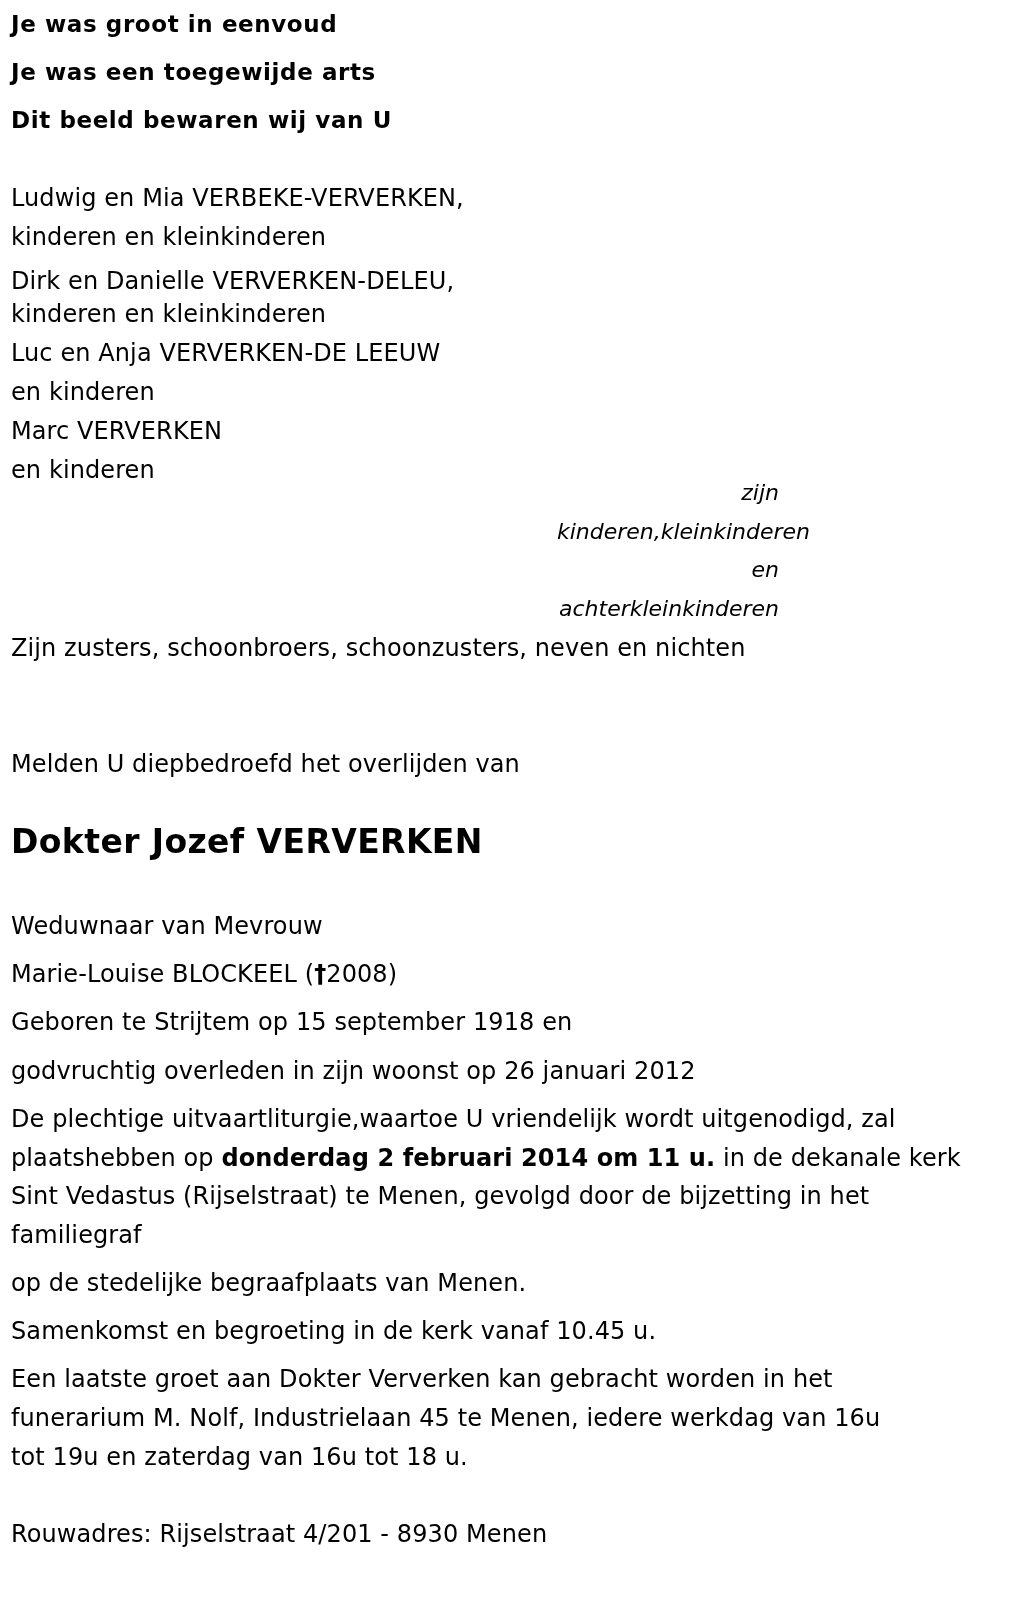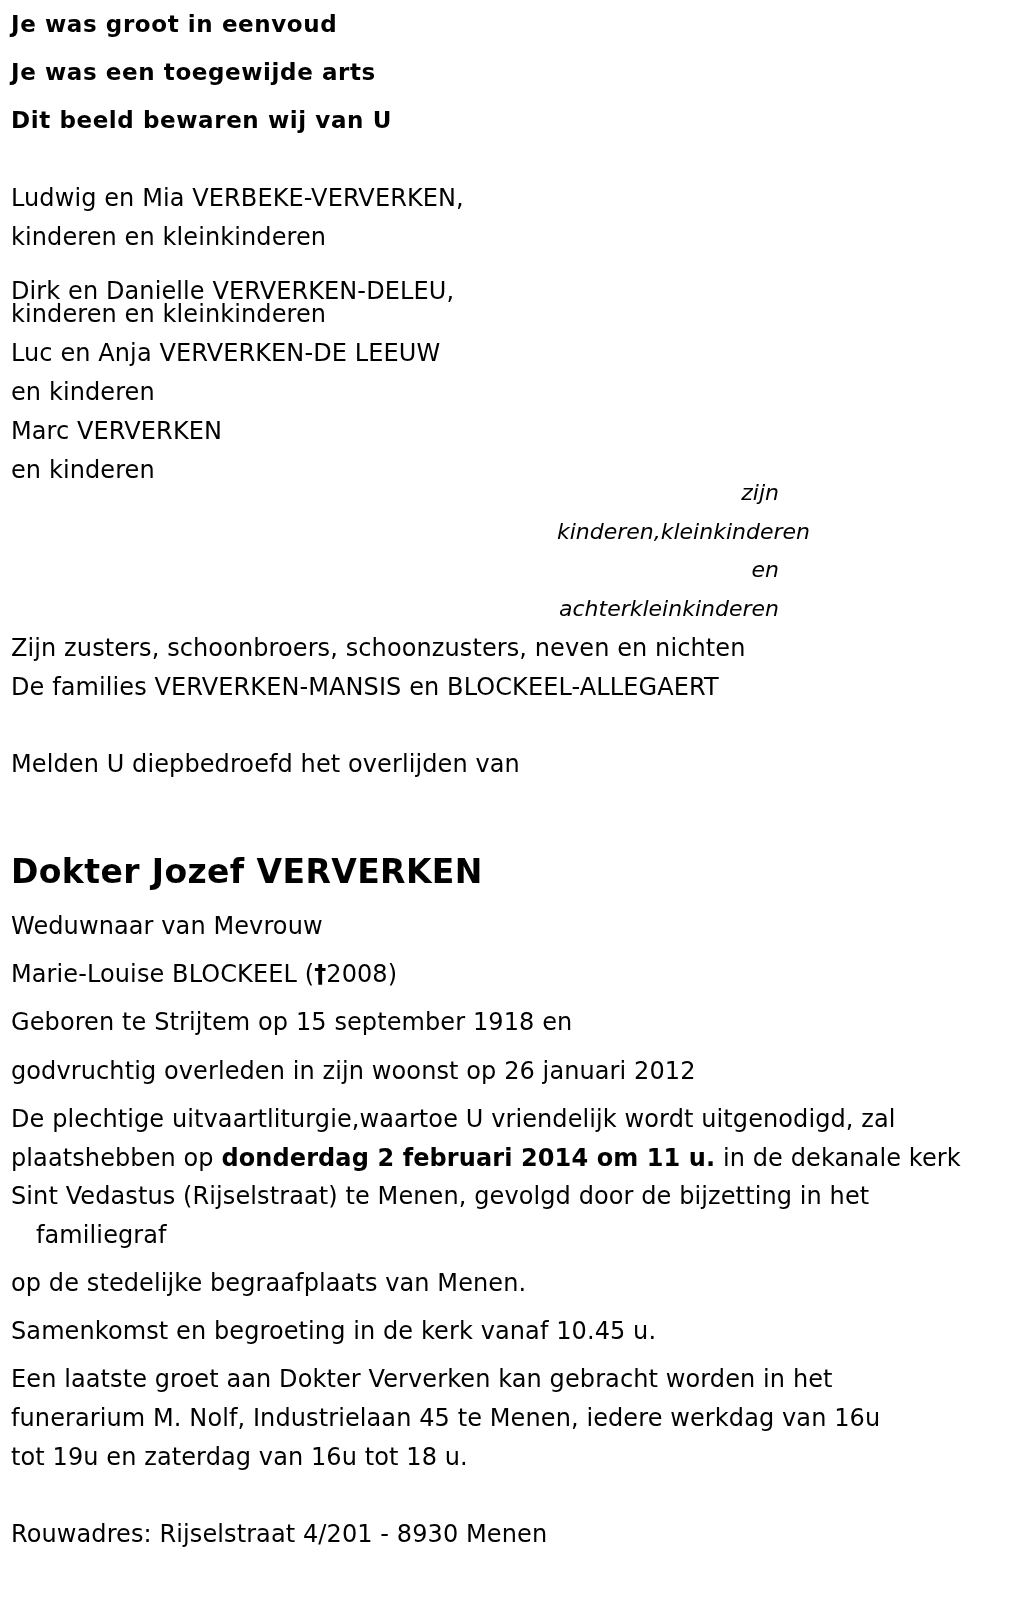--- a/index.html
+++ b/index.html
@@ -61,47 +61,46 @@
 <body>
 
 <div class="page">
 
   <div class="line motto" style="top:9px;">Je was groot in eenvoud</div>
   <div class="line motto" style="top:57px;">Je was een toegewijde arts</div>
   <div class="line motto" style="top:105px;">Dit beeld bewaren wij van U</div>
 
   <div class="line" style="top:183px;">Ludwig en Mia VERBEKE-VERVERKEN,</div>
   <div class="line" style="top:222px;">kinderen en kleinkinderen</div>
-  <div class="line" style="top:276px;text-align:right;">Dirk en Danielle VERVERKEN-DELEU,</div>
+  <div class="line" style="top:266px;text-align:right;">Dirk en Danielle VERVERKEN-DELEU,</div>
   <div class="line" style="top:299px;">kinderen en kleinkinderen</div>
   <div class="line" style="top:338px;">Luc en Anja VERVERKEN-DE LEEUW</div>
   <div class="line" style="top:377px;">en kinderen</div>
   <div class="line" style="top:416px;">Marc VERVERKEN</div>
   <div class="line" style="top:455px;">en kinderen</div>
 
   <div class="italic-line" style="top:478px;">zijn</div>
   <div class="italic-line long" style="top:517px;">kinderen,kleinkinderen</div>
   <div class="italic-line" style="top:555px;">en</div>
   <div class="italic-line" style="top:594px;">achterkleinkinderen</div>
 
   <div class="line condensed" style="top:633px;">Zijn zusters, schoonbroers, schoonzusters, neven en nichten</div>
-  <div class="line condensed" style="top:672px;">De families VERVERKEN-MANSIS en BLOCKEEL-ALLEGAERT</div>
 
   <div class="line condensed" style="top:749px;">Melden U diepbedroefd het overlijden van</div>
-  <div class="line title" style="top:852px;">Dokter Jozef VERVERKEN</div>
+  <div class="line title" style="top:822px;">Dokter Jozef VERVERKEN</div>
 
   <div class="line" style="top:911px;">Weduwnaar van Mevrouw</div>
   <div class="line condensed" style="top:959px;"><span>Marie-Louise BLOCKEEL (</span><span style="font-weight:bold;">†</span><span>2008)</span></div>
   <div class="line condensed" style="top:1007px;">Geboren te Strijtem op 15 september 1918 en</div>
   <div class="line condensed" style="top:1056px;">godvruchtig overleden in zijn woonst op 26 januari 2012</div>
 
   <div class="line condensed" style="top:1104px;">De plechtige uitvaartliturgie,waartoe U vriendelijk wordt uitgenodigd, zal</div>
   <div class="line condensed" style="top:1143px;"><span>plaatshebben op </span><b>donderdag 2 februari 2014 om 11 u.</b><span> in de dekanale kerk</span></div>
   <div class="line condensed" style="top:1181px;">Sint Vedastus (Rijselstraat) te Menen, gevolgd door de bijzetting in het</div>
-  <div class="line condensed" style="top:1220px;margin-left:25px;">familiegraf</div>
+  <div class="line condensed" style="top:1220px;">familiegraf</div>
   <div class="line condensed" style="top:1268px;">op de stedelijke begraafplaats van Menen.</div>
   <div class="line condensed" style="top:1316px;">Samenkomst en begroeting in de kerk vanaf 10.45 u.</div>
   <div class="line condensed" style="top:1364px;">Een laatste groet aan Dokter Ververken kan gebracht worden in het</div>
   <div class="line condensed" style="top:1403px;">funerarium M. Nolf, Industrielaan 45 te Menen, iedere werkdag van 16u</div>
   <div class="line condensed" style="top:1442px;">tot 19u en zaterdag van 16u tot 18 u.</div>
 
   <div class="line condensed" style="top:1519px;">Rouwadres: Rijselstraat 4/201 - 8930 Menen</div>
 </div>
 
 </body></html>

